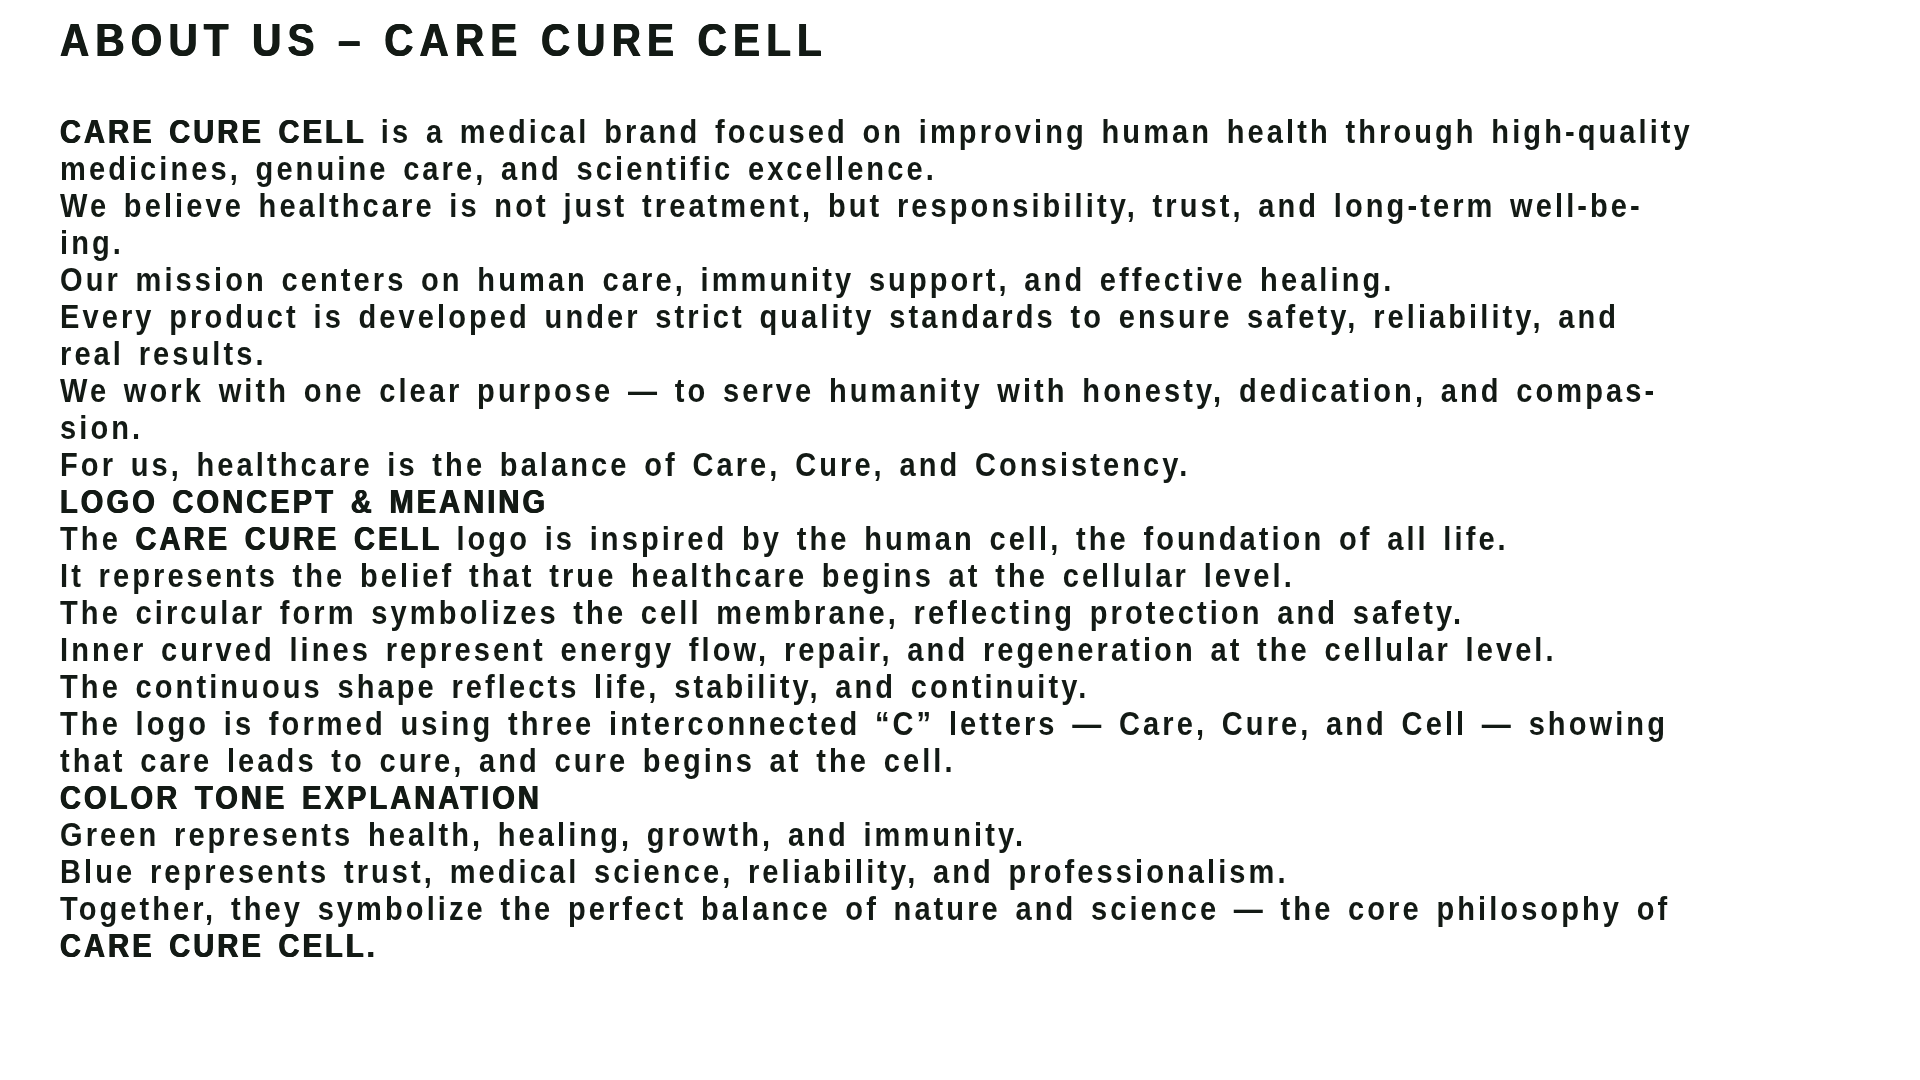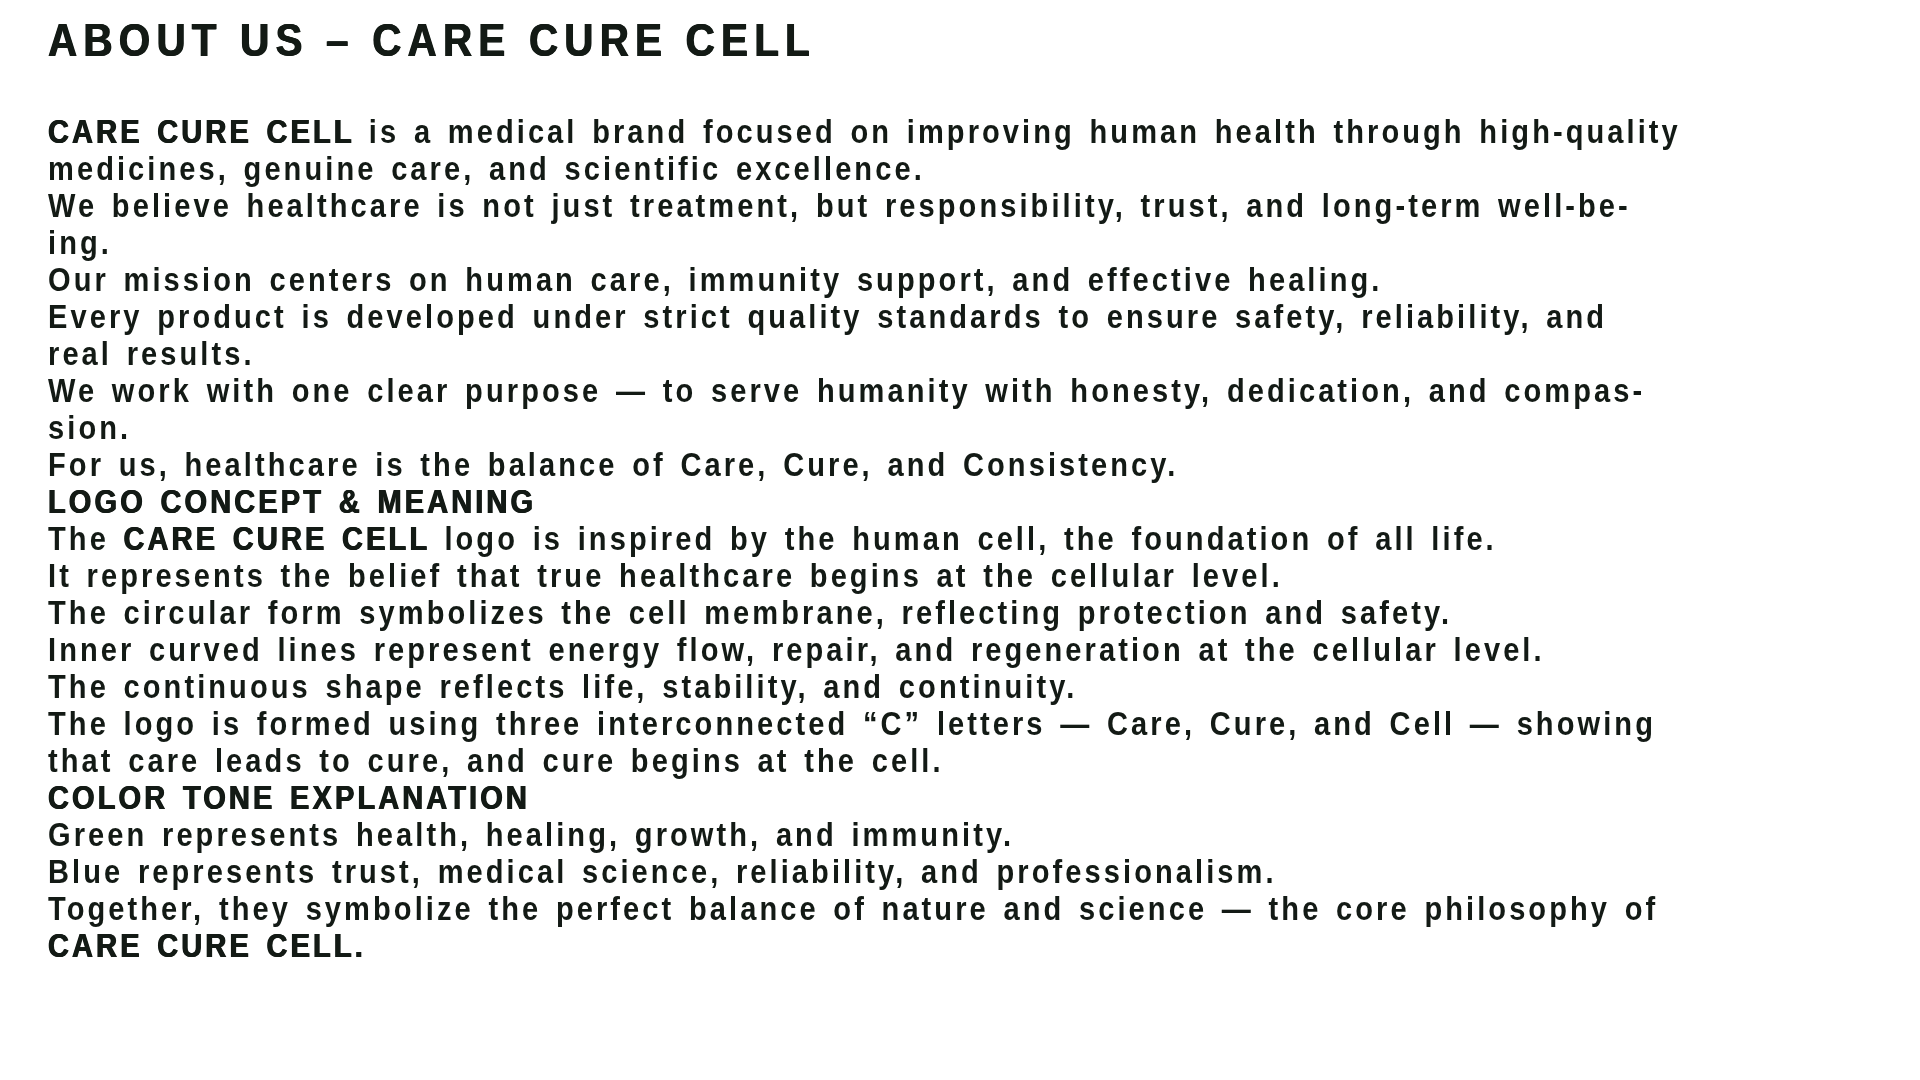--- a/index.html
+++ b/index.html
@@ -9,21 +9,21 @@
   }
   body {
     width: 1920px;
     height: 1080px;
     overflow: hidden;
     font-family: "Liberation Sans", sans-serif;
     font-weight: 700;
     color: #131a15;
   }
   .doc {
-    padding: 14px 30px 0 48px;
+    padding: 14px 30px 0 60px;
   }
   .page-title {
     font-size: 46px;
     line-height: 53px;
     letter-spacing: 7px;
     white-space: nowrap;
     transform: scaleX(0.88);
     transform-origin: 0 50%;
     margin: 0 0 46px 0;
   }

